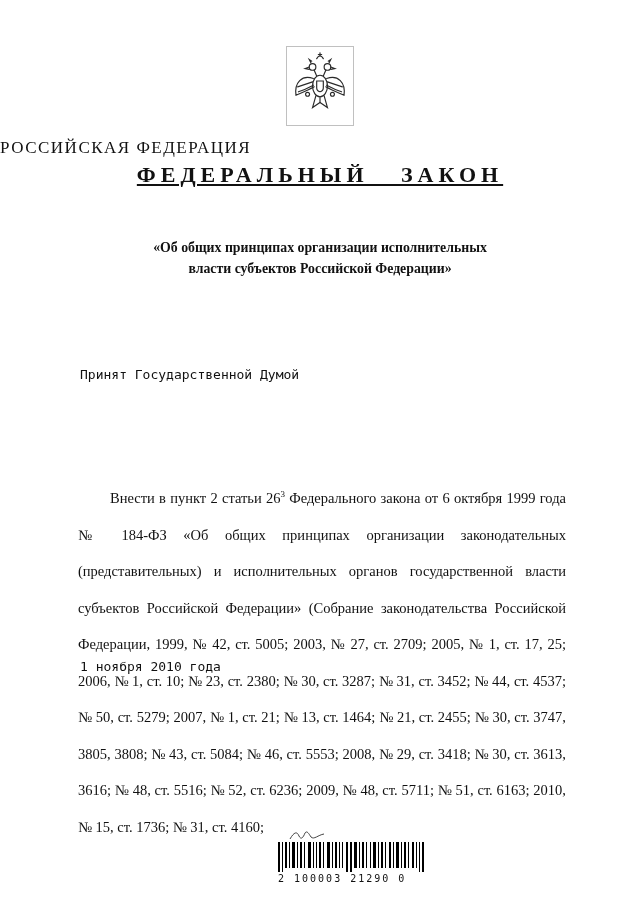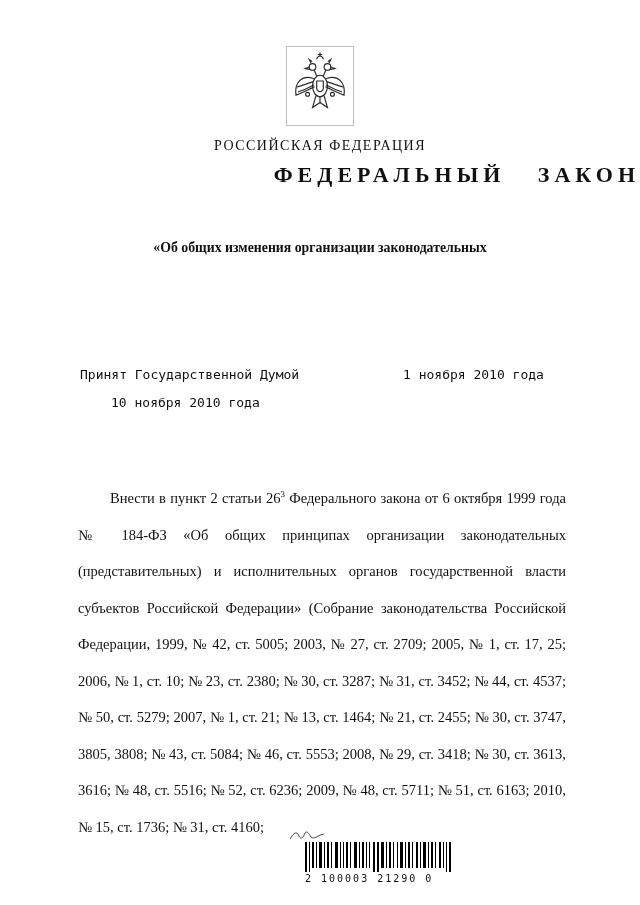--- a/index.html
+++ b/index.html
@@ -26,34 +26,34 @@
     display: flex;
     align-items: center;
     justify-content: center;
     box-sizing: border-box;
   }
   .country-name {
     position: absolute;
     top: 138px;
     left: 0;
     width: 100%;
-    text-align: center;
-    font-size: 14px;
+    font-size: 17px;
     letter-spacing: 1.5px;
   }
   .doc-type {
     position: absolute;
     top: 162px;
     left: 0;
     width: 100%;
-    text-align: right;
+    text-align: center;
     font-weight: bold;
     font-size: 22px;
     letter-spacing: 5px;
     word-spacing: 22px;
+    text-decoration: underline;
   }
   .law-title {
     position: absolute;
     top: 237px;
     left: 60px;
     right: 60px;
     text-align: center;
     font-weight: bold;
     font-size: 13.8px;
     line-height: 21px;
@@ -68,47 +68,47 @@
     top: 366px;
     left: 80px;
     right: 80px;
     font-family: "DejaVu Sans Mono", monospace;
     font-size: 13px;
   }
   .adopt-row {
     display: flex;
     line-height: 18px;
     margin-bottom: 10px;
+    flex-direction: column;
   }
   .adopt-label {
     width: 292px;
     flex: 0 0 292px;
   }
   .adopt-date {
     flex: 1;
-    margin-left: 31px;
   }
   .body-par {
     position: absolute;
     top: 480px;
     left: 78px;
     width: 488px;
     font-size: 14.5px;
     line-height: 36.5px;
     text-align: justify;
     text-indent: 32px;
   }
   .squiggle {
     position: absolute;
     left: 288px;
     top: 828px;
   }
   .barcode-wrap {
     position: absolute;
-    left: 257px;
+    left: 230px;
     top: 842px;
     width: 150px;
     text-align: center;
     padding-left: 48px;
   }
   .barcode-digits {
     font-family: "DejaVu Sans Mono", monospace;
     font-size: 10px;
     letter-spacing: 2px;
     margin-top: 1px;
@@ -159,30 +159,30 @@
         <circle cx="20" cy="52" r="2.4"></circle>
         <circle cx="50" cy="52" r="2.4"></circle>
       </svg>
     </span>
   </div>
 
   <div class="country-name">РОССИЙСКАЯ ФЕДЕРАЦИЯ</div>
   <div class="doc-type">ФЕДЕРАЛЬНЫЙ ЗАКОН</div>
 
   <div class="law-title">
-    <div>«Об общих изменения организации законодательных</div>
+    <div>«Об общих принципах организации исполнительных</div>
+    <div>власти субъектов Российской Федерации»</div>
   </div>
 
   <div class="adoption">
     <div class="adopt-row">
       <span class="adopt-label">Принят Государственной Думой</span>
       <span class="adopt-date">1 ноября 2010 года</span>
     </div>
     <div class="adopt-row">
-      <span class="adopt-date">10 ноября 2010 года</span>
     </div>
   </div>
 
   <div class="body-par">
     <span>Внести в пункт 2 статьи 26</span><sup>3</sup><span> Федерального закона от 6 октября 1999 года № 184-ФЗ «Об общих принципах организации законодательных (представительных) и исполнительных органов государственной власти субъектов Российской Федерации» (Собрание законодательства Российской Федерации, 1999, № 42, ст. 5005; 2003, № 27, ст. 2709; 2005, № 1, ст. 17, 25; 2006, № 1, ст. 10; № 23, ст. 2380; № 30, ст. 3287; № 31, ст. 3452; № 44, ст. 4537; № 50, ст. 5279; 2007, № 1, ст. 21; № 13, ст. 1464; № 21, ст. 2455; № 30, ст. 3747, 3805, 3808; № 43, ст. 5084; № 46, ст. 5553; 2008, № 29, ст. 3418; № 30, ст. 3613, 3616; № 48, ст. 5516; № 52, ст. 6236; 2009, № 48, ст. 5711; № 51, ст. 6163; 2010, № 15, ст. 1736; № 31, ст. 4160;</span>
   </div>
 
   <div class="squiggle">
     <svg width="40" height="14" viewBox="0 0 40 14" fill="none" stroke="#444" stroke-width="1">
       <path d="M2 11 C6 4 9 3 11 8 C13 12 15 10 17 5 C19 2 21 6 23 9 C26 12 30 7 36 6"></path>

